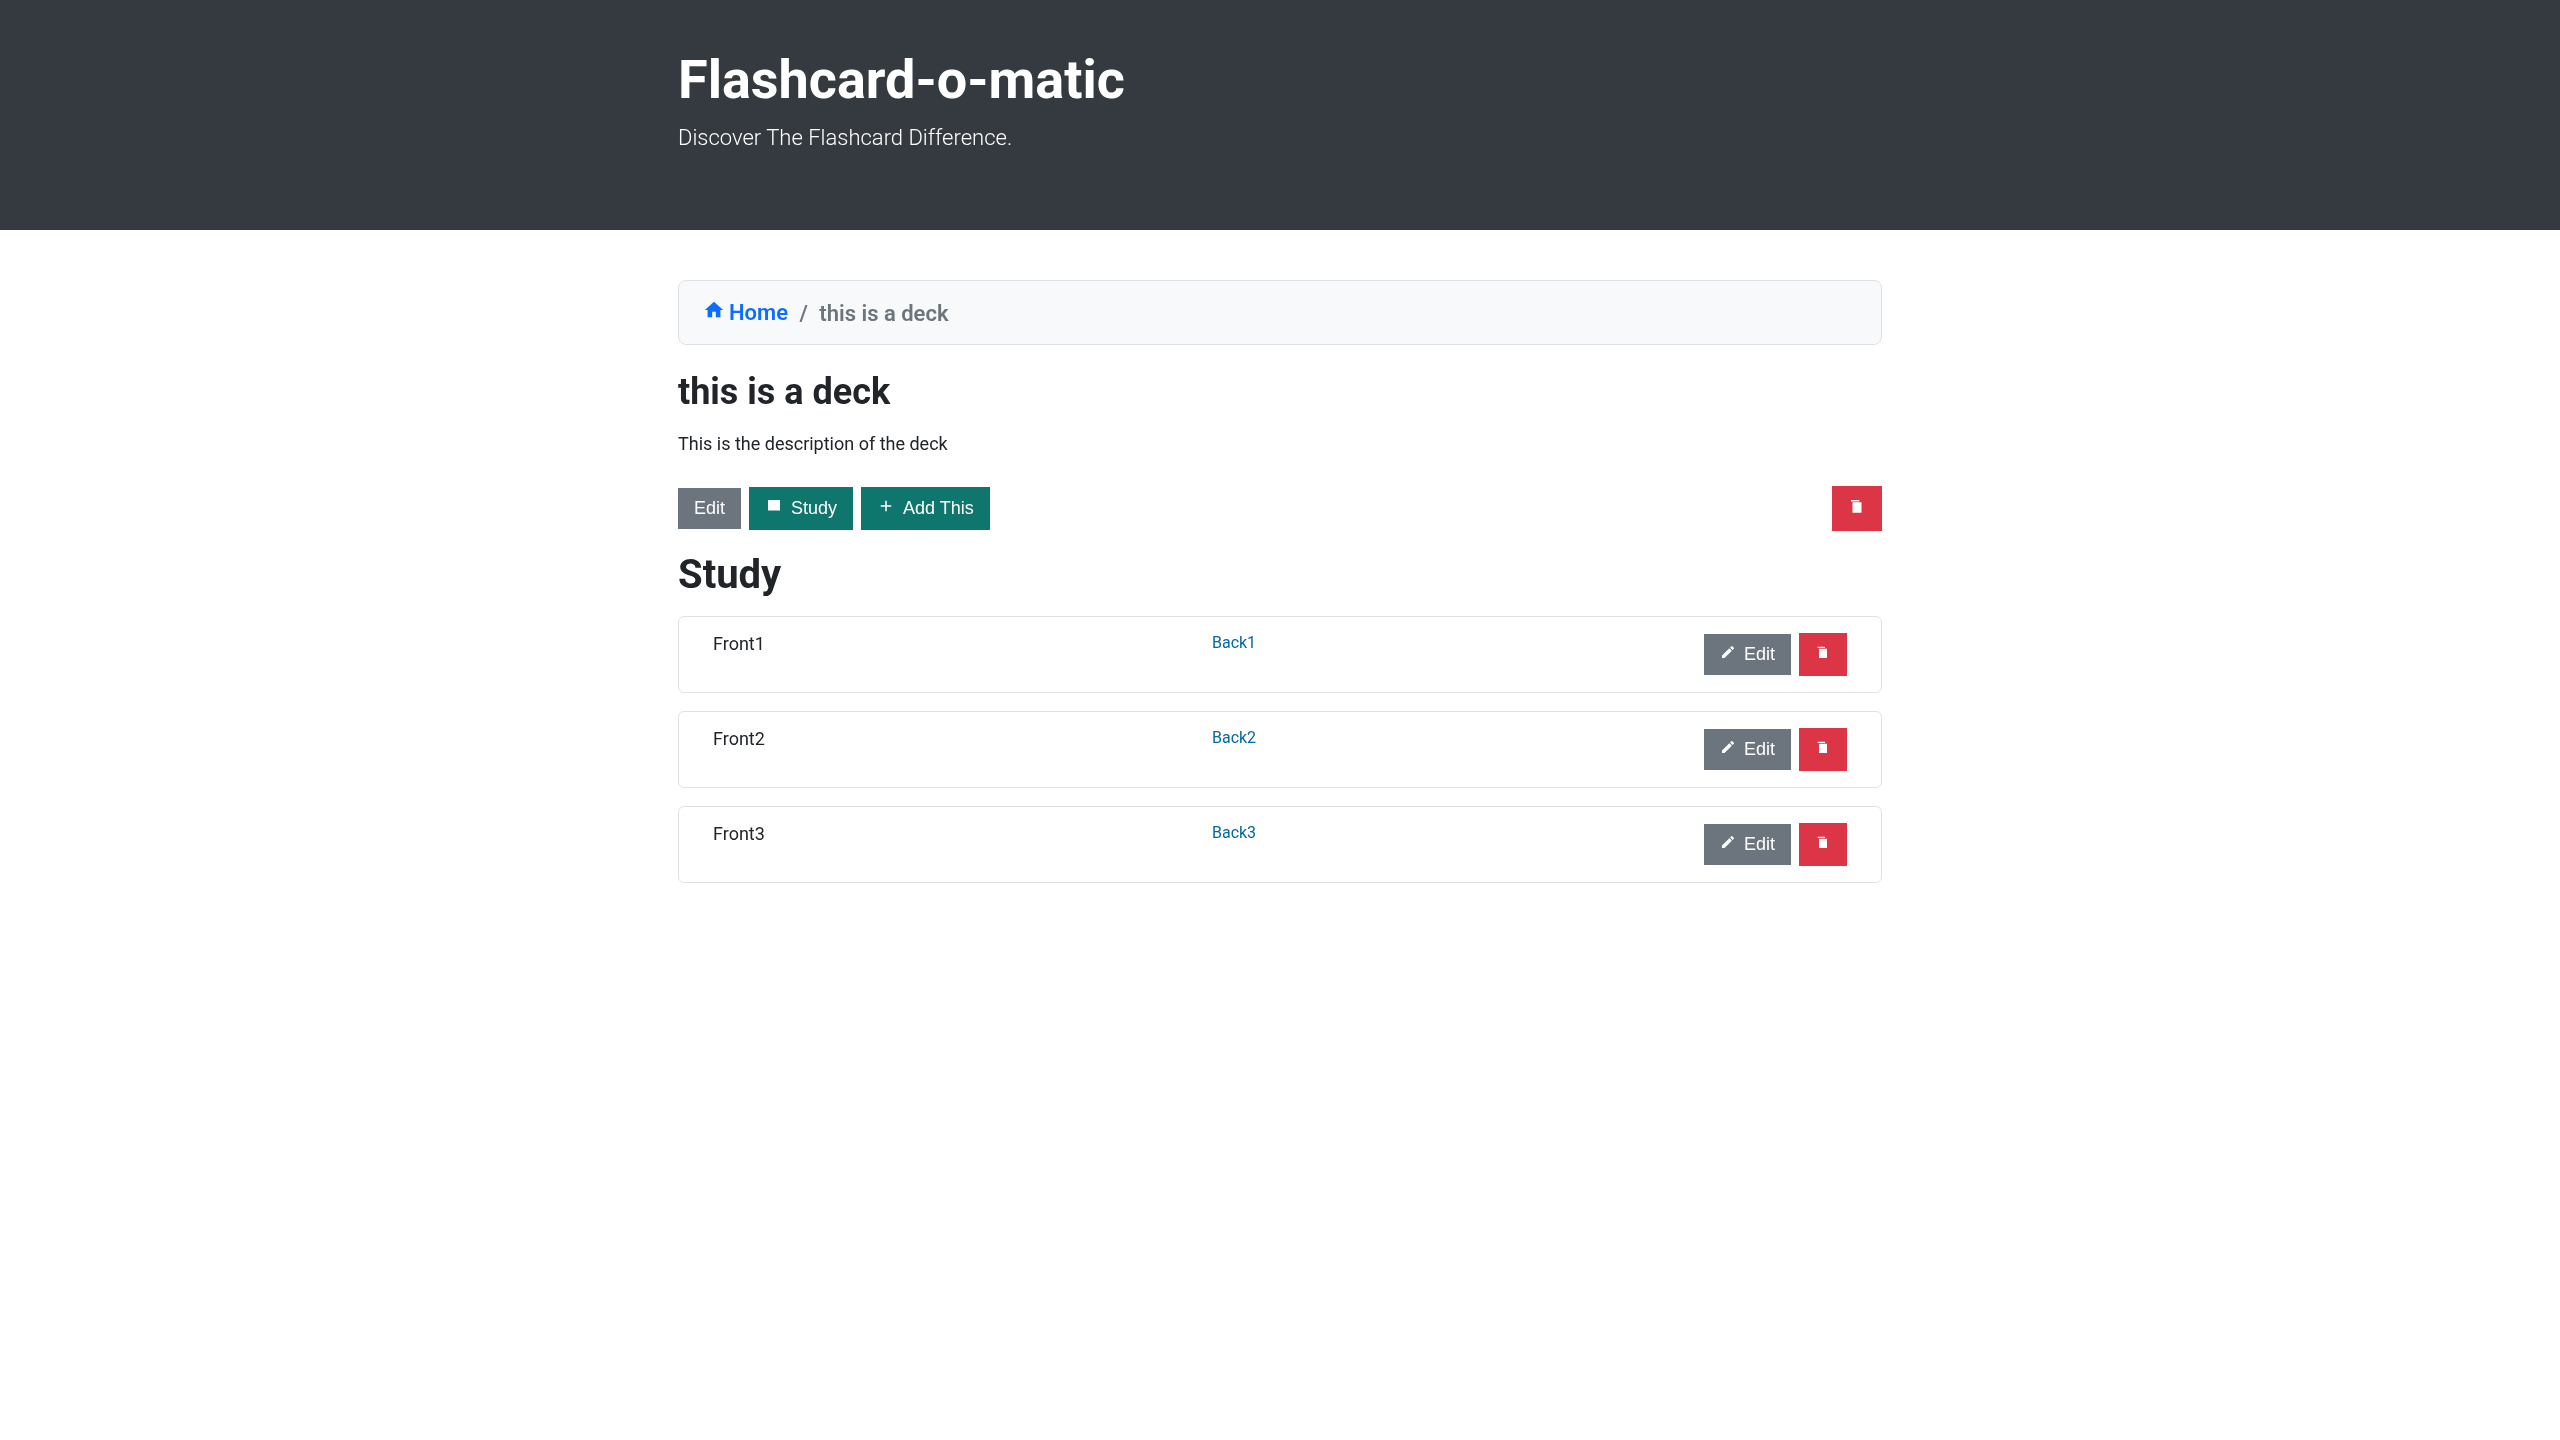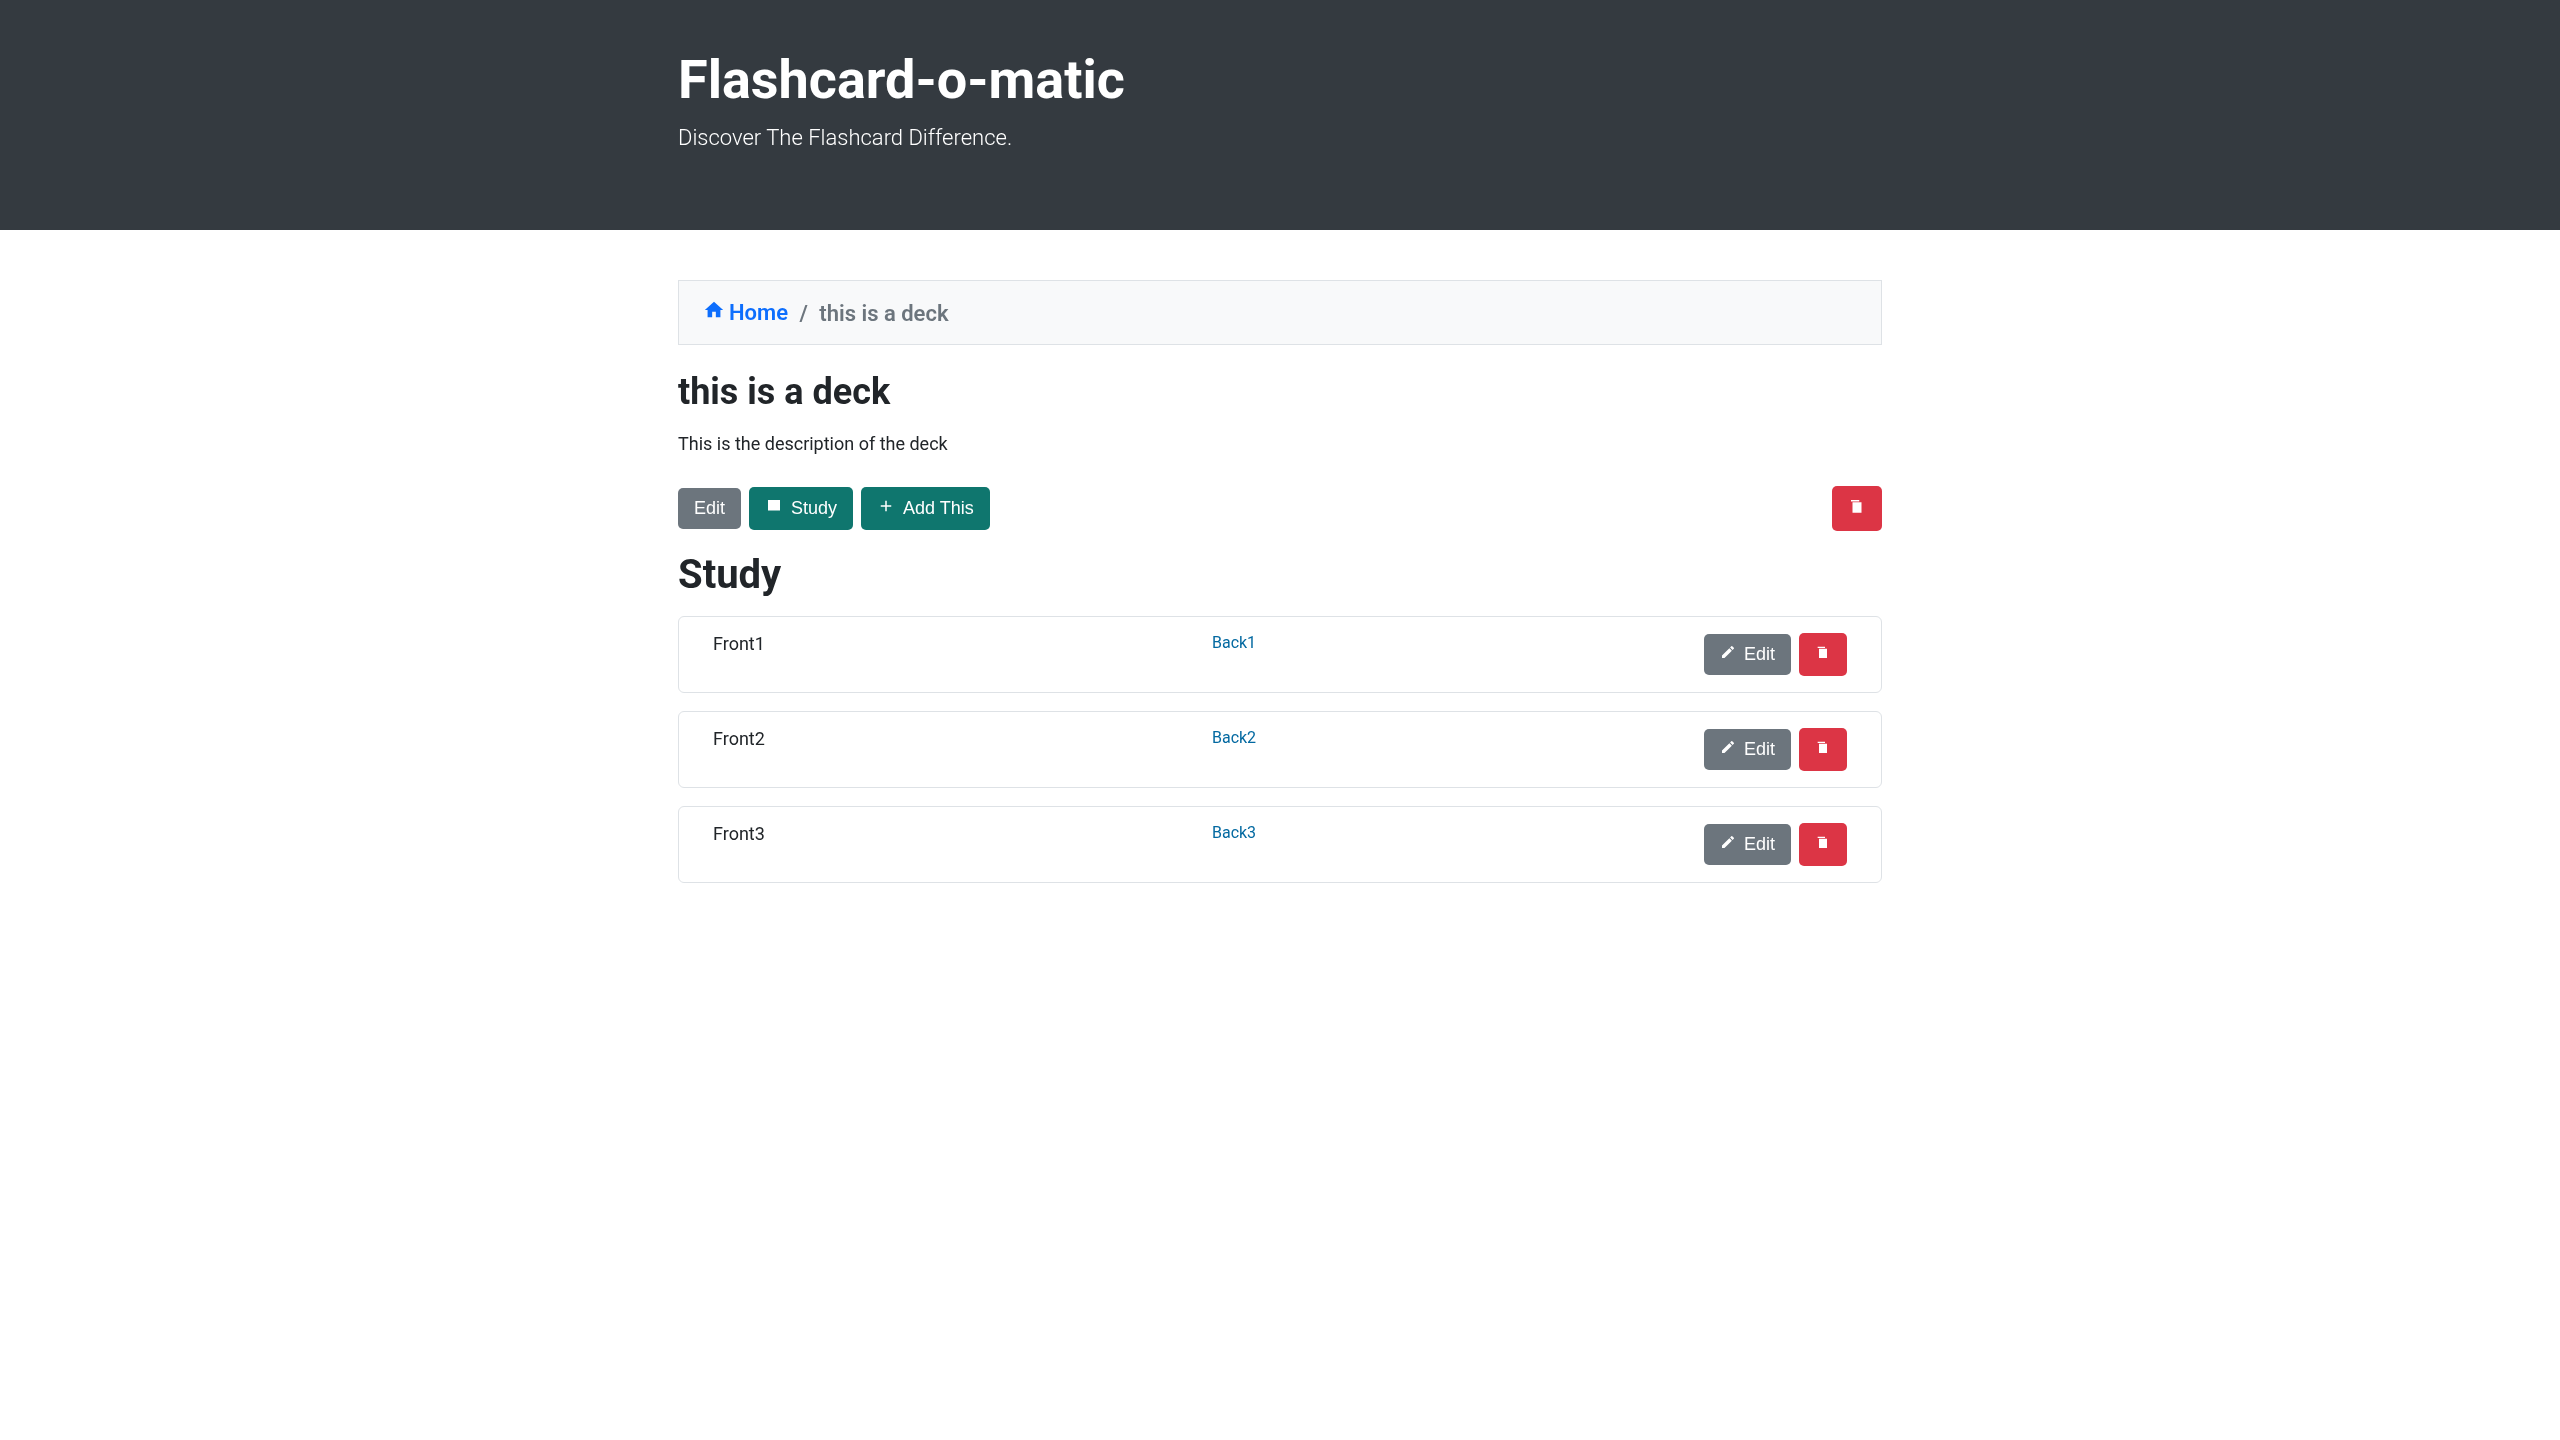--- a/index.html
+++ b/index.html
@@ -29,21 +29,21 @@
 }
 .header-subtitle {
   color: #fff;
   font-size: 22px;
   font-weight: 300;
   margin-top: 12px;
 }
 .breadcrumb-box {
   background: #f8f9fa;
   border: 1px solid #dee2e6;
-  border-radius: 0;
+  border-radius: 8px;
   padding: 18px 24px;
   margin-top: 50px;
   font-size: 22px;
   font-weight: 600;
 }
 .breadcrumb-home {
   color: #0d6efd;
   display: inline-flex;
   align-items: center;
   gap: 4px;
@@ -66,21 +66,21 @@
   color: #212529;
 }
 .action-row {
   display: flex;
   align-items: center;
   margin-top: 32px;
   gap: 8px;
 }
 .btn {
   border: none;
-  border-radius: 5px;
+  border-radius: 0;
   padding: 10px 16px;
   font-size: 18px;
   cursor: pointer;
   display: inline-flex;
   align-items: center;
   gap: 8px;
   color: #fff;
 }
 .btn-secondary {
   background: #6c757d;

